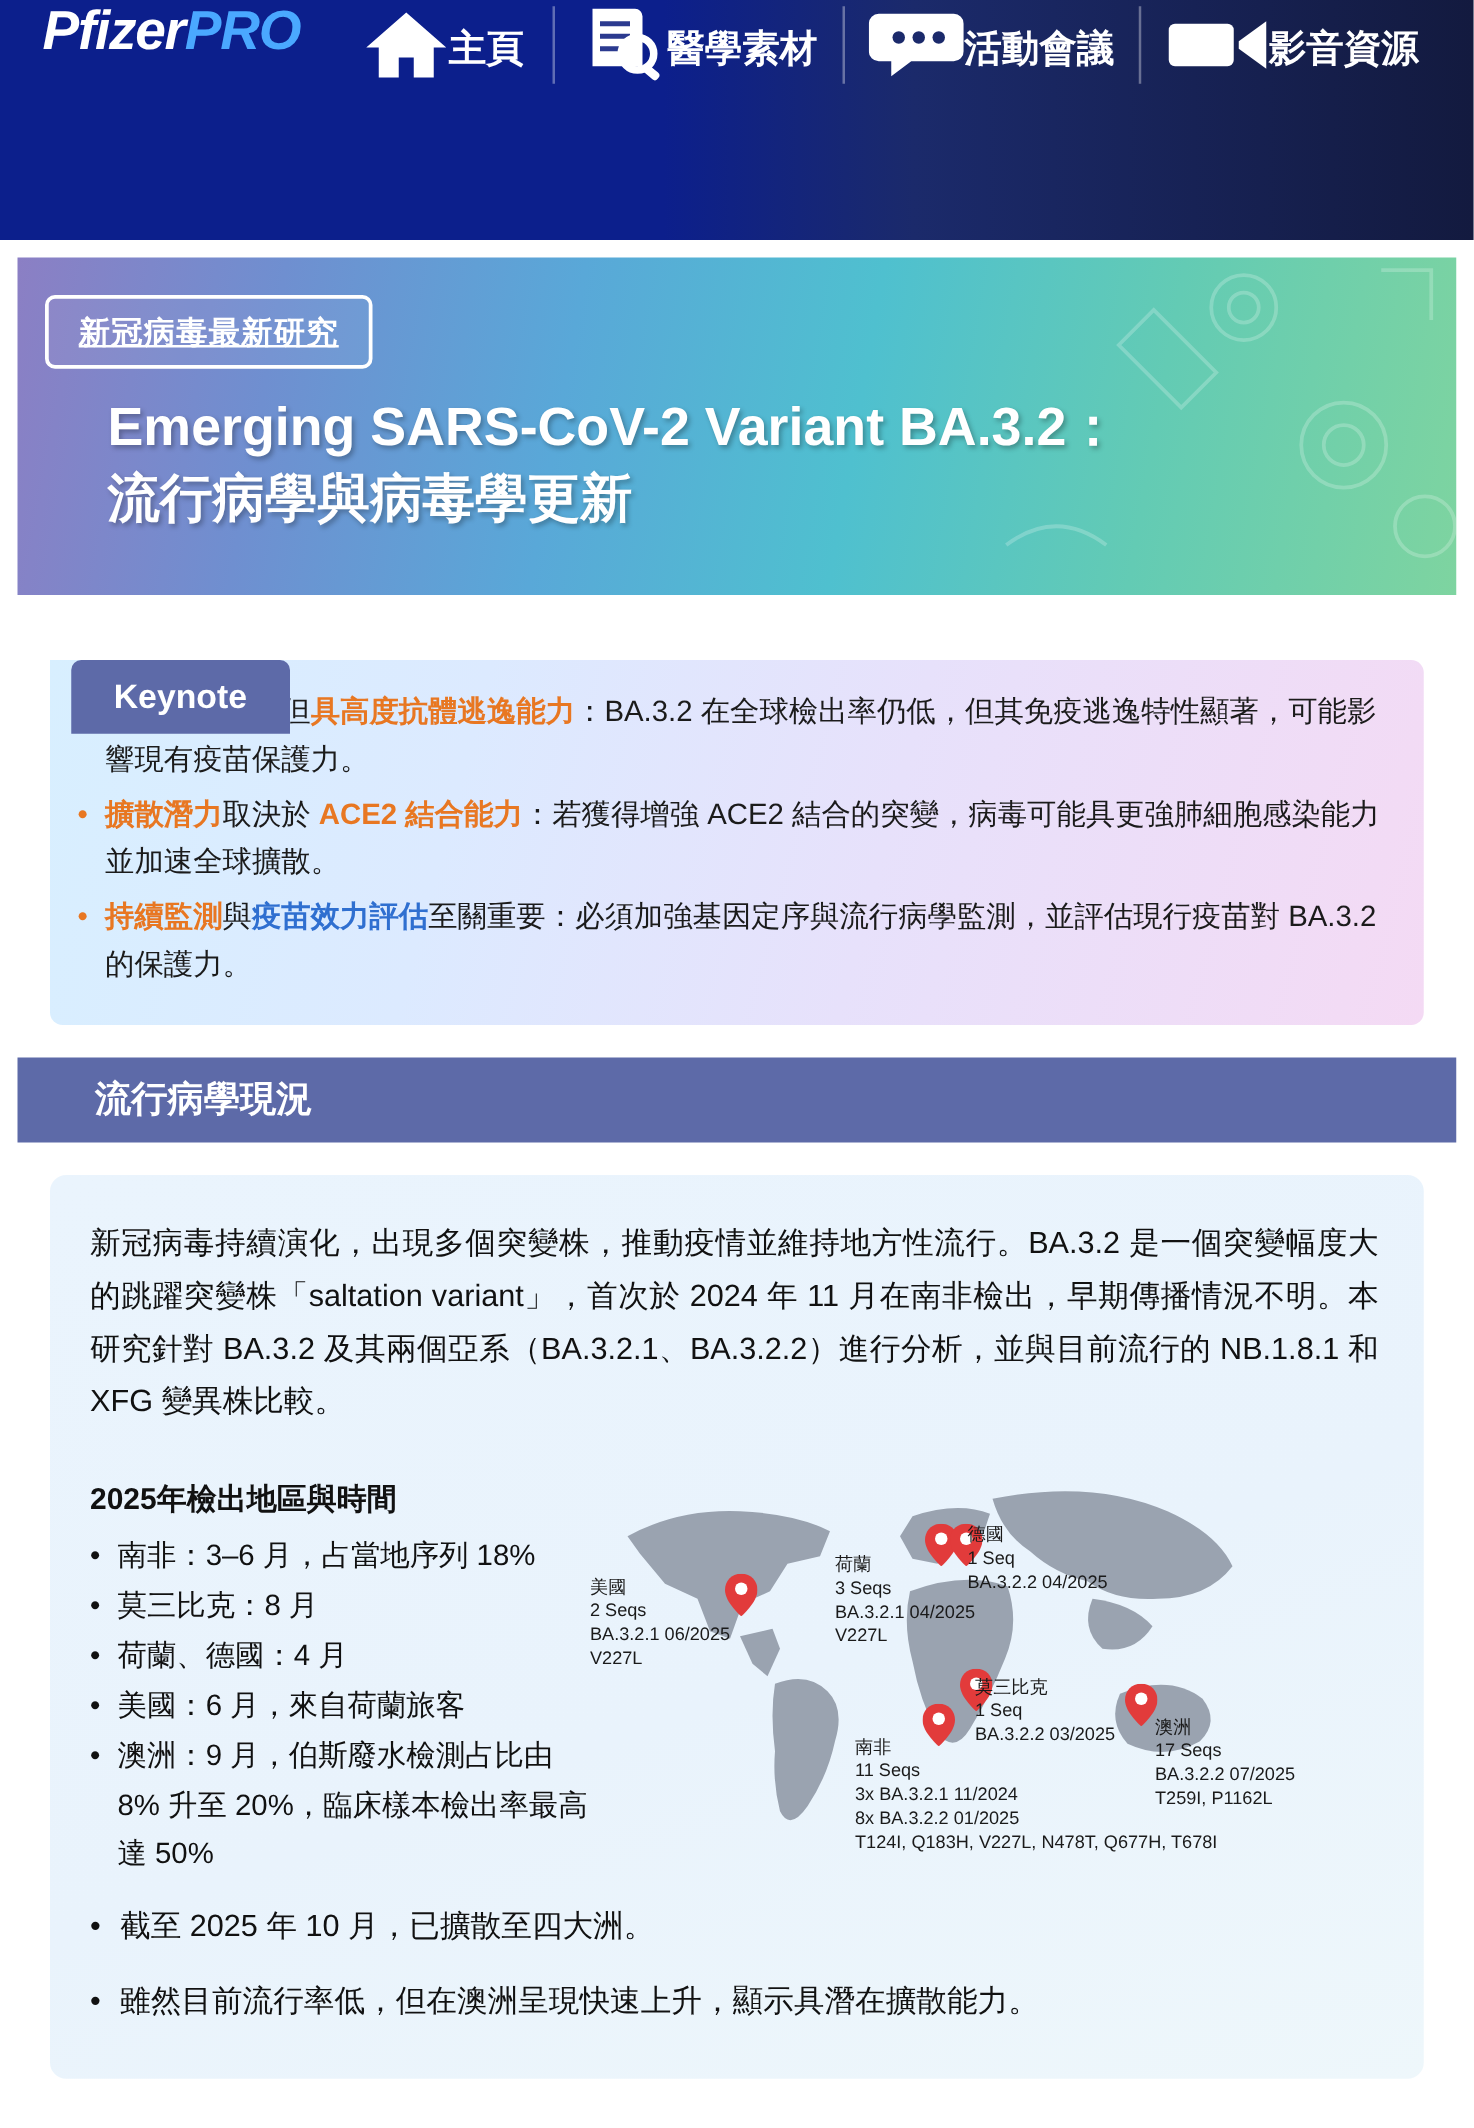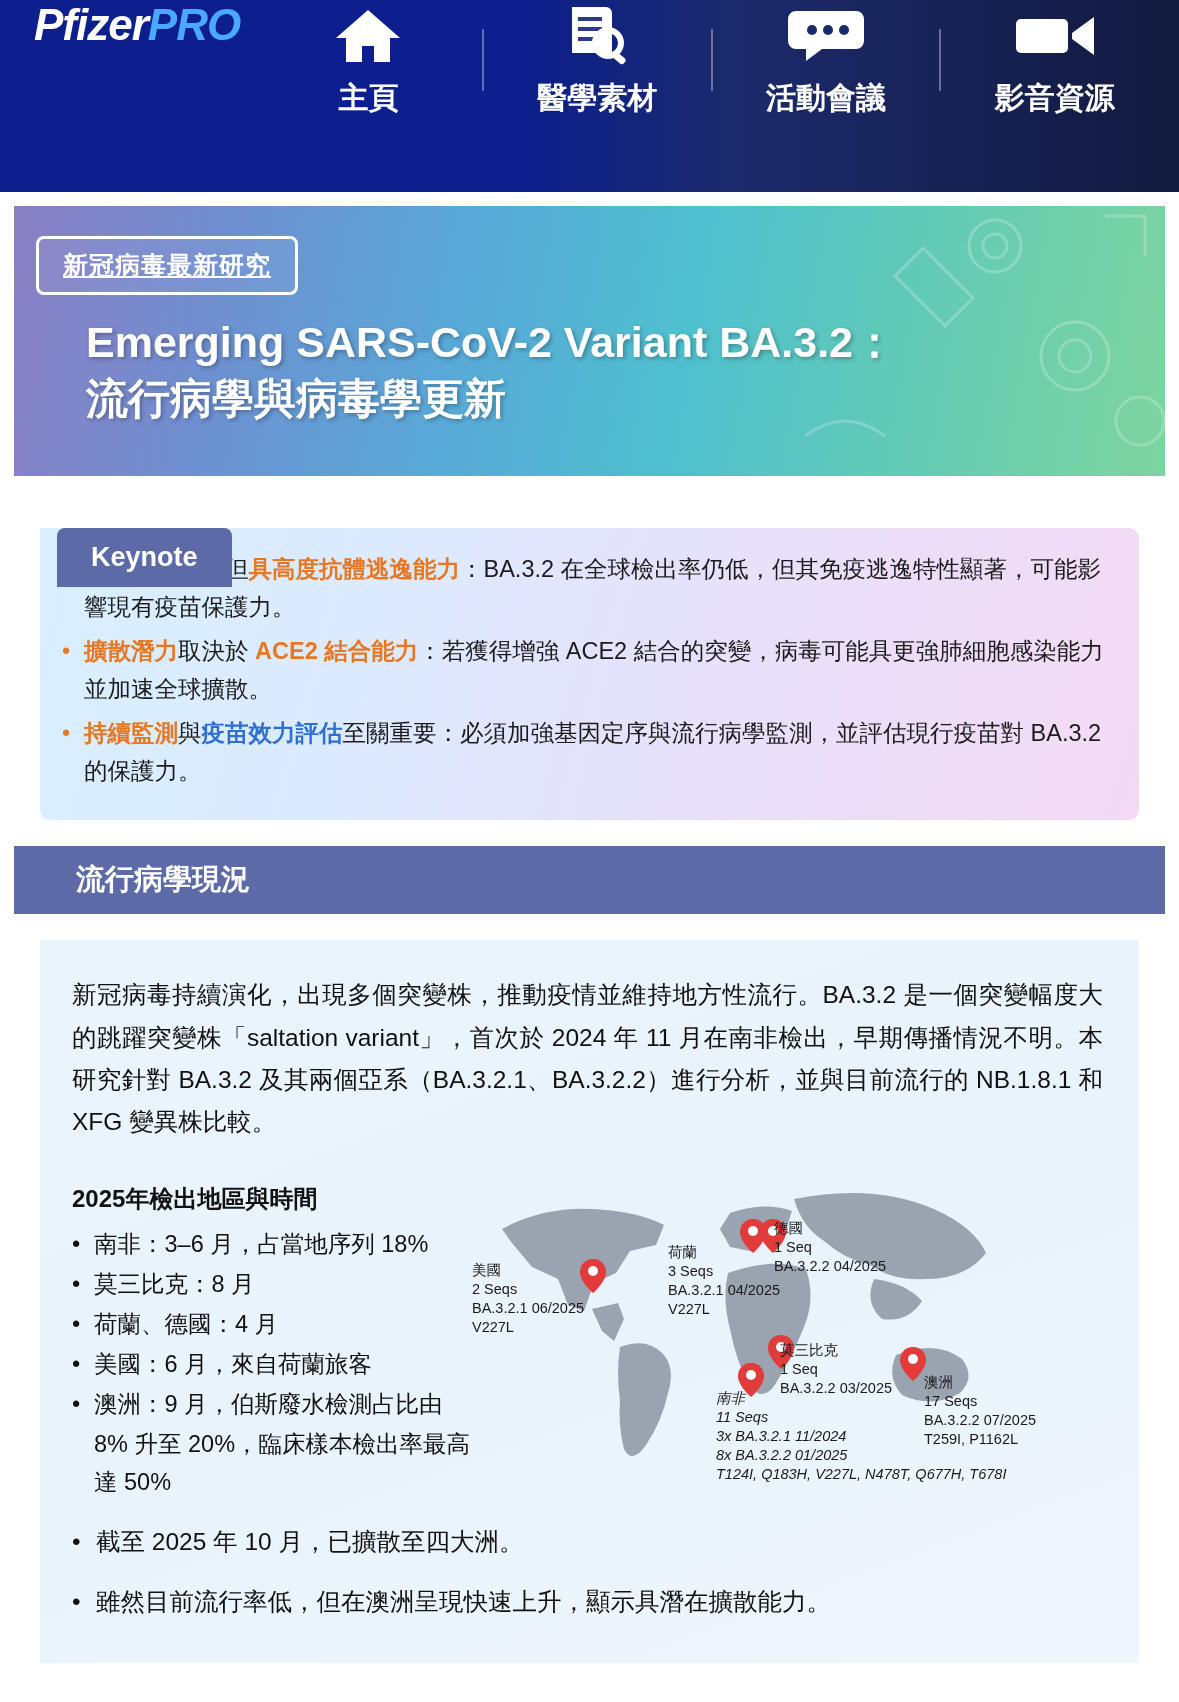--- a/index.html
+++ b/index.html
@@ -25,21 +25,21 @@
     font-weight: bold;
     letter-spacing: -1px;
     white-space: nowrap;
     margin-right: 34px;
     font-family: "Liberation Sans", sans-serif;
   }
   .logo .pro { color: #4aa8ff; }
   .nav { display: flex; align-items: center; flex: 1; justify-content: space-around; }
   .nav-sep { width: 2px; height: 62px; background: rgba(255,255,255,.35); }
   .nav-item {
-    display: flex; flex-direction: column; align-items: center; justify-content: center;
+    display: flex; align-items: center; justify-content: center;
     color: #fff; cursor: pointer; padding: 0 8px; min-width: 150px;
   }
   .nav-icon { height: 72px; display: flex; align-items: center; justify-content: center; }
   .nav-label { font-size: 30px; font-weight: bold; margin-top: 6px; white-space: nowrap; }
 
   
   .hero {
     position: relative;
     height: 270px;
     margin: 14px 14px 0 14px;
@@ -89,21 +89,21 @@
     margin: 26px 14px 0 14px;
     background: #5d6aa8; color: #fff;
     font-size: 29px; font-weight: bold;
     padding: 14px 0 14px 62px;
   }
 
   
   .body-card {
     margin: 26px 40px 0 40px;
     background: linear-gradient(160deg, #eaf4fd 0%, #e9f3fc 55%, #eef7fb 100%);
-    border-radius: 0;
+    border-radius: 13px;
     padding: 34px 36px 40px 32px;
   }
   .para {
     font-size: 24.5px; line-height: 1.72; color: #111; text-align: justify;
     margin-bottom: 26px;
   }
   .lower-list { margin-top: 10px; }
   .lower-list li { display: flex; font-size: 24.5px; line-height: 1.7; color: #111; margin-top: 18px; }
   .lower-list .dot { width: 24px; flex: none; }
   ul.plain { list-style: none; }
@@ -344,21 +344,21 @@
         <div>1 Seq</div>
         <div>BA.3.2.2 04/2025</div>
       </div>
 
       <div class="mlabel" style="left:308px; top:172px;">
         <div>莫三比克</div>
         <div>1 Seq</div>
         <div>BA.3.2.2 03/2025</div>
       </div>
 
-      <div class="mlabel" style="left:244px; top:220px;font-style:italic;">
+      <div class="mlabel" style="left:212px; top:220px;">
         <div>南非</div>
         <div>11 Seqs</div>
         <div>3x BA.3.2.1 11/2024</div>
         <div>8x BA.3.2.2 01/2025</div>
         <div>T124I, Q183H, V227L, N478T, Q677H, T678I</div>
       </div>
 
       <div class="mlabel" style="left:452px; top:204px;">
         <div>澳洲</div>
         <div>17 Seqs</div>

